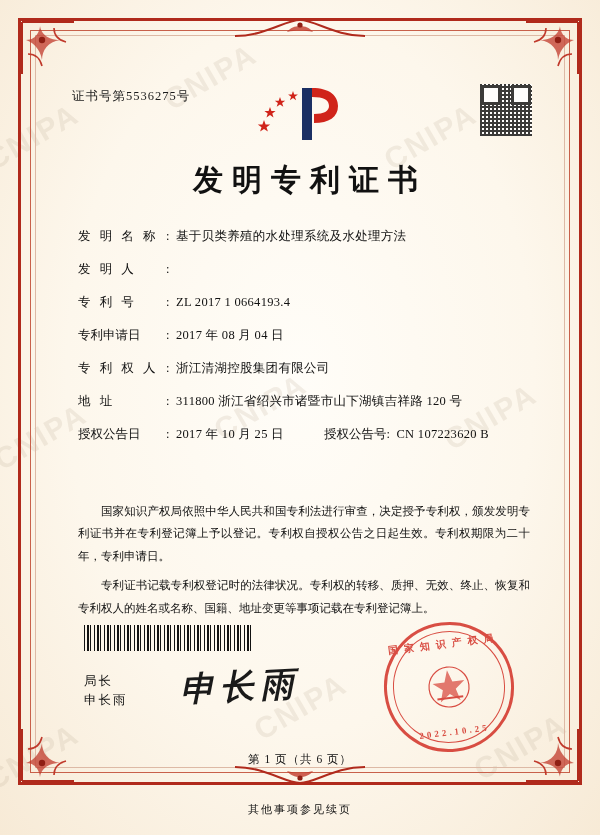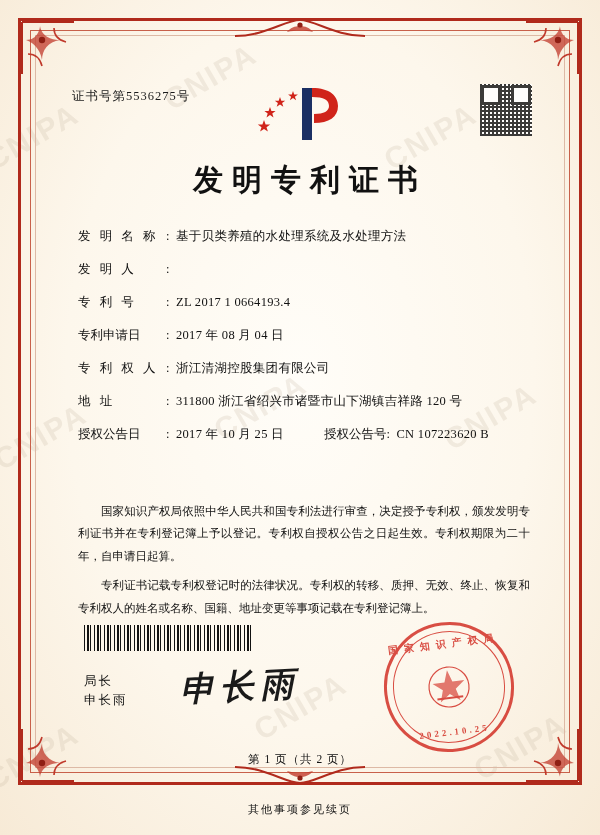--- a/index.html
+++ b/index.html
@@ -411,21 +411,21 @@
       <span class="colon">:</span>
       <span class="value">2017 年 10 月 25 日</span>
       <span class="label2">授权公告号</span>
       <span class="colon">:</span>
       <span class="value">CN 107223620 B</span>
     </div>
 
   </div>
 
   <div class="paras">
-    <p>国家知识产权局依照中华人民共和国专利法进行审查，决定授予专利权，颁发发明专利证书并在专利登记簿上予以登记。专利权自授权公告之日起生效。专利权期限为二十年，自申请日起算。</p>
+    <p>国家知识产权局依照中华人民共和国专利法进行审查，决定授予专利权，颁发发明专利证书并在专利登记簿上予以登记。专利权自授权公告之日起生效。专利权期限为二十年，专利申请日。</p>
     <p>专利证书记载专利权登记时的法律状况。专利权的转移、质押、无效、终止、恢复和专利权人的姓名或名称、国籍、地址变更等事项记载在专利登记簿上。</p>
   </div>
 
   <div class="barcode"></div>
 
   <div class="sig-label">
     <div>局长</div>
     <div>申长雨</div>
   </div>
   <div class="sig-script">申长雨</div>
@@ -436,16 +436,16 @@
     <div class="star">
       <svg width="46" height="46" viewBox="0 0 46 46">
         <circle cx="23" cy="23" r="20" fill="none" stroke="#d0241a" stroke-width="1.2"></circle>
         <polygon points="23,6 27,18 39,18 29.5,25.5 33,37.5 23,30 13,37.5 16.5,25.5 7,18 19,18" fill="#d0241a" opacity=".75"></polygon>
         <path d="M10 34 H36" stroke="#d0241a" stroke-width="2"></path>
       </svg>
     </div>
     <div class="seal-bottom-text">2022.10.25</div>
   </div>
 
-  <div class="page-num">第 1 页（共 2 页）</div>
+  <div class="page-num">第 1 页（共 6 页）</div>
   <div class="footnote">其他事项参见续页</div>
 
 </div>
 
 </body></html>

